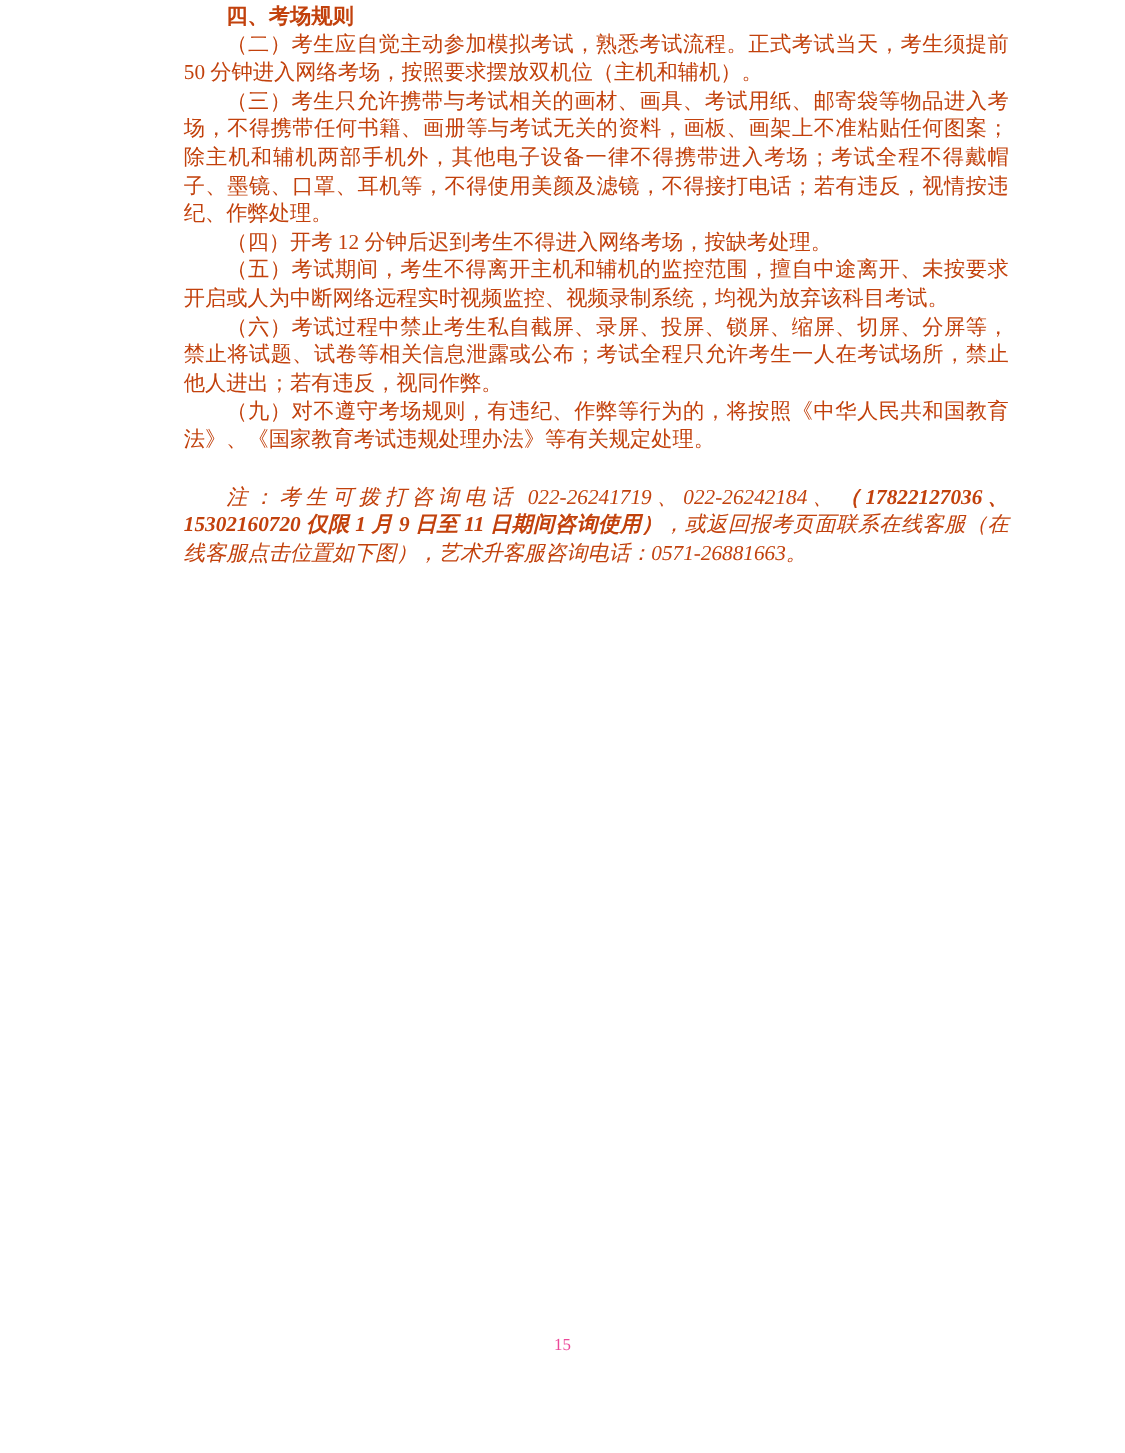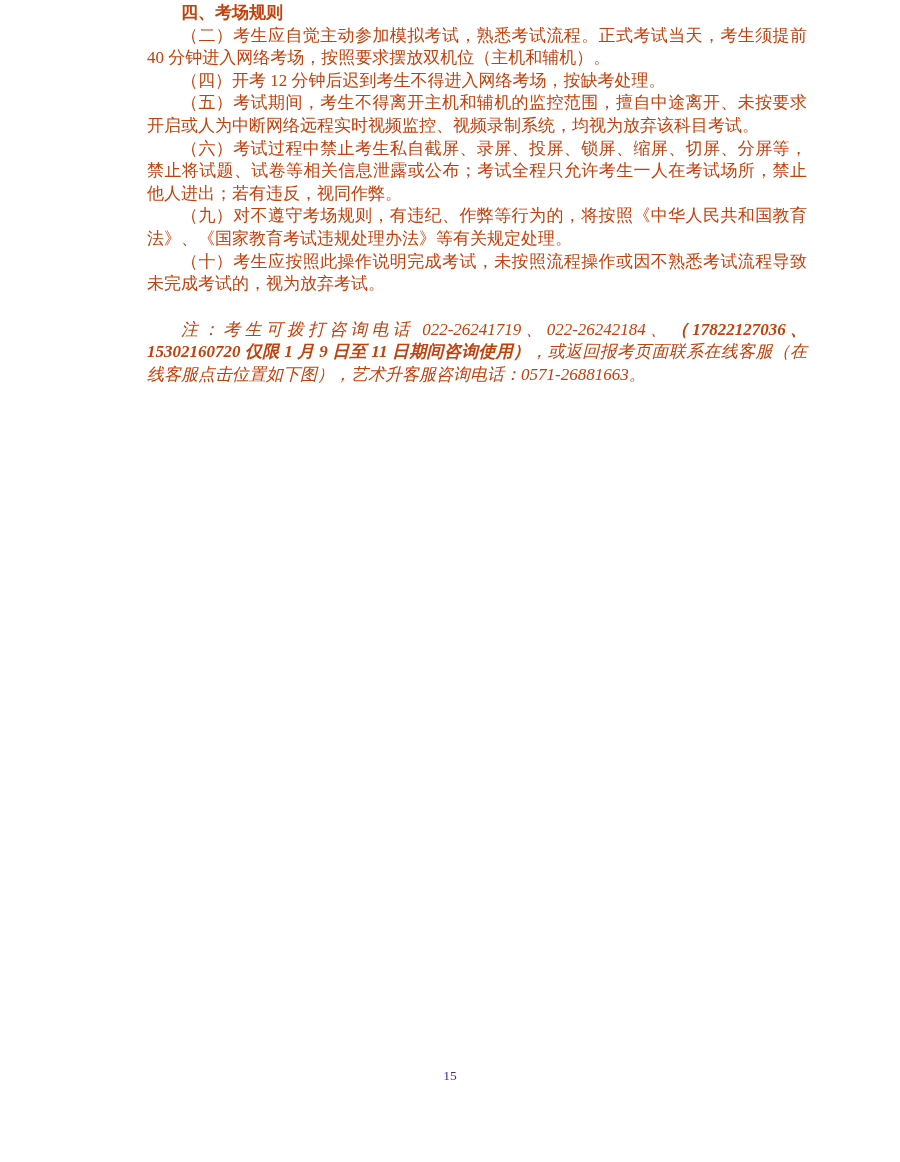--- a/index.html
+++ b/index.html
@@ -44,31 +44,31 @@
   .note-bold {
     font-weight: bold;
   }
   .page-number {
     position: absolute;
     top: 1068px;
     left: 0;
     width: 100%;
     text-align: center;
     font-size: 13.5px;
-    color: #4c1d95;
+    color: #ec4899;
   }
 </style>
 </head>
 <body>
 
 <div class="page">
   <div class="content">
     <div class="heading">四、考场规则</div>
-    <p class="rule">（二）考生应自觉主动参加模拟考试，熟悉考试流程。正式考试当天，考生须提前 40 分钟进入网络考场，按照要求摆放双机位（主机和辅机）。</p>
+    <p class="rule">（二）考生应自觉主动参加模拟考试，熟悉考试流程。正式考试当天，考生须提前 50 分钟进入网络考场，按照要求摆放双机位（主机和辅机）。</p>
+    <p class="rule">（三）考生只允许携带与考试相关的画材、画具、考试用纸、邮寄袋等物品进入考场，不得携带任何书籍、画册等与考试无关的资料，画板、画架上不准粘贴任何图案；除主机和辅机两部手机外，其他电子设备一律不得携带进入考场；考试全程不得戴帽子、墨镜、口罩、耳机等，不得使用美颜及滤镜，不得接打电话；若有违反，视情按违纪、作弊处理。</p>
     <p class="rule">（四）开考 12 分钟后迟到考生不得进入网络考场，按缺考处理。</p>
     <p class="rule">（五）考试期间，考生不得离开主机和辅机的监控范围，擅自中途离开、未按要求开启或人为中断网络远程实时视频监控、视频录制系统，均视为放弃该科目考试。</p>
     <p class="rule">（六）考试过程中禁止考生私自截屏、录屏、投屏、锁屏、缩屏、切屏、分屏等，禁止将试题、试卷等相关信息泄露或公布；考试全程只允许考生一人在考试场所，禁止他人进出；若有违反，视同作弊。</p>
     <p class="rule">（九）对不遵守考场规则，有违纪、作弊等行为的，将按照《中华人民共和国教育法》、《国家教育考试违规处理办法》等有关规定处理。</p>
-    <p class="rule">（十）考生应按照此操作说明完成考试，未按照流程操作或因不熟悉考试流程导致未完成考试的，视为放弃考试。</p>
     <p class="note"><span>注：考生可拨打咨询电话 022-26241719、022-26242184、</span><span class="note-bold">（17822127036、15302160720 仅限 1 月 9 日至 11 日期间咨询使用）</span><span>，或返回报考页面联系在线客服（在线客服点击位置如下图），艺术升客服咨询电话：0571-26881663。</span></p>
   </div>
   <div class="page-number">15</div>
 </div>
 
 </body></html>

